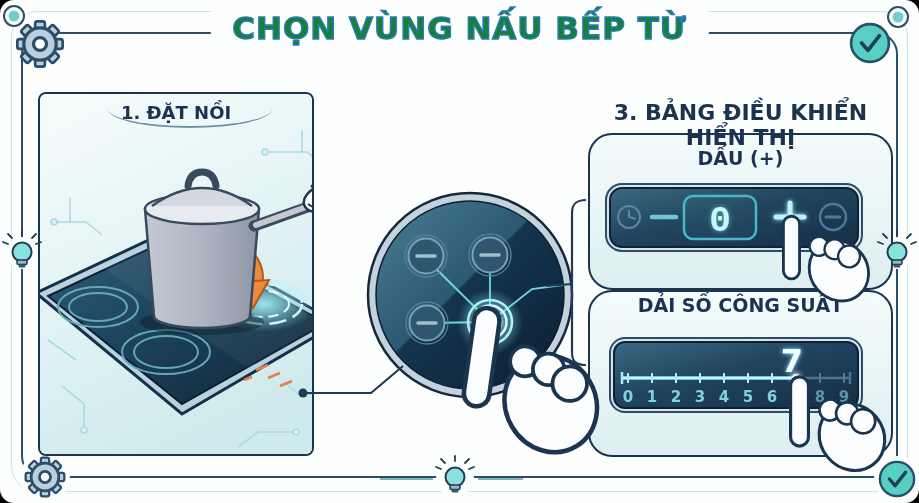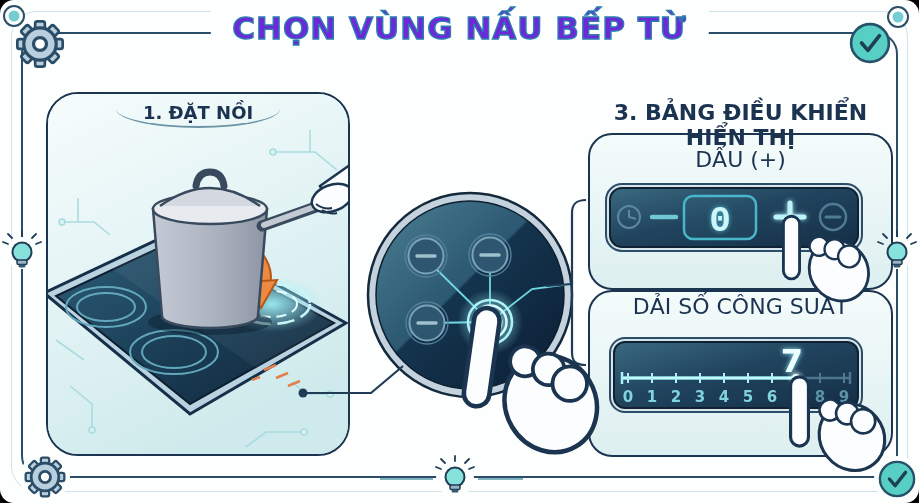--- a/index.html
+++ b/index.html
@@ -6,31 +6,31 @@
   .page{position:relative;width:919px;height:503px;background:#fdfefe;border-radius:14px;overflow:hidden;
         font-family:"DejaVu Sans","Liberation Sans",sans-serif;color:#1b3550;}
   .abs{position:absolute;}
   
   .frame-light{position:absolute;inset:11px;border:1.5px solid #cfe2ea;border-radius:26px;pointer-events:none;}
   .frame-dark{position:absolute;left:21px;right:21px;top:32px;bottom:25px;border:2px solid #2b4d68;border-radius:22px;pointer-events:none;}
   .halo{position:absolute;background:#fdfefe;border-radius:50%;}
   
   .title{position:absolute;top:8px;left:50%;transform:translateX(-50%);margin:0;z-index:4;
          background:#fdfefe;padding:2px 22px;white-space:nowrap;
-         font-size:31px;font-weight:bold;letter-spacing:1px;color:#6d28d9;
+         font-size:31px;font-weight:bold;letter-spacing:1px;color:#15803d;
          -webkit-text-stroke:1.4px #2c7cb0;}
   
   .step-head{position:absolute;font-weight:bold;color:#1b3350;text-align:center;z-index:3;}
   .arc-underline{position:absolute;border-bottom:2px solid #6b93a6;border-radius:50%;z-index:3;}
   
-  .panel1{position:absolute;left:46px;top:92px;width:304px;height:364px;border:2.5px solid #1b3550;
-          border-radius:32px;overflow:hidden;background:#eef8f8;box-sizing:border-box;z-index:2;}
+  .panel1{position:absolute;left:38px;top:92px;width:276px;height:364px;border:2.5px solid #1b3550;
+          border-radius:8px;overflow:hidden;background:#eef8f8;box-sizing:border-box;z-index:2;}
   .panel3{position:absolute;border:2.5px solid #1b3550;border-radius:24px;box-sizing:border-box;
           background:linear-gradient(180deg,#f4fbfb,#ddeff0);z-index:2;}
-  .panel3 .p3-head{position:absolute;left:0;right:0;text-align:center;font-weight:normal;font-size:22px;color:#1b3350;}
+  .panel3 .p3-head{position:absolute;left:0;right:0;text-align:center;font-weight:bold;font-size:19px;color:#1b3350;}
   .dial-box{position:absolute;left:360px;top:188px;width:220px;height:220px;z-index:2;}
   .overlay{position:absolute;inset:0;z-index:5;pointer-events:none;}
   svg{display:block;}
 </style>
 </head>
 <body>
 
 <div class="page">
 
   <div class="frame-light"></div>

